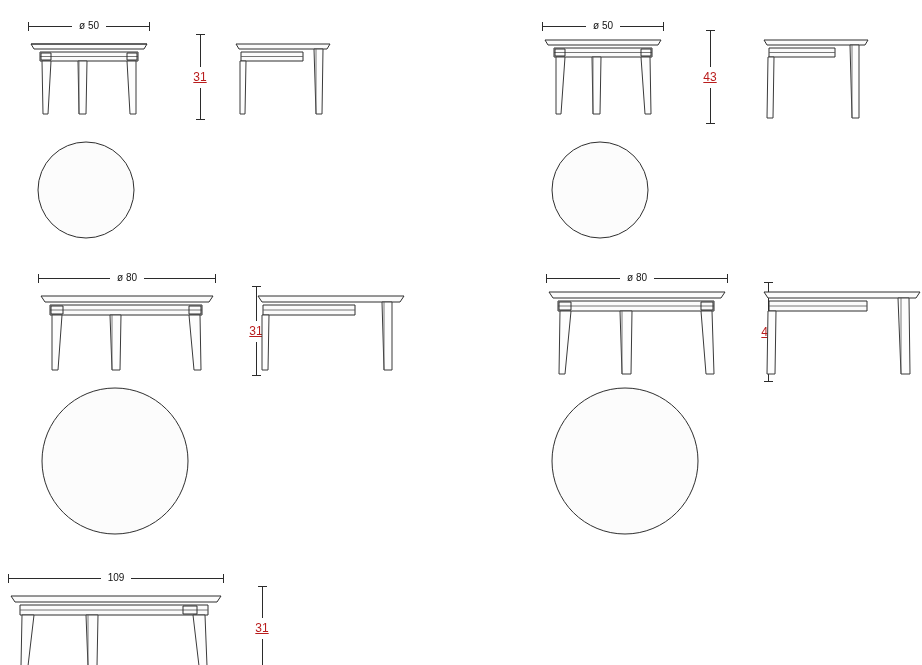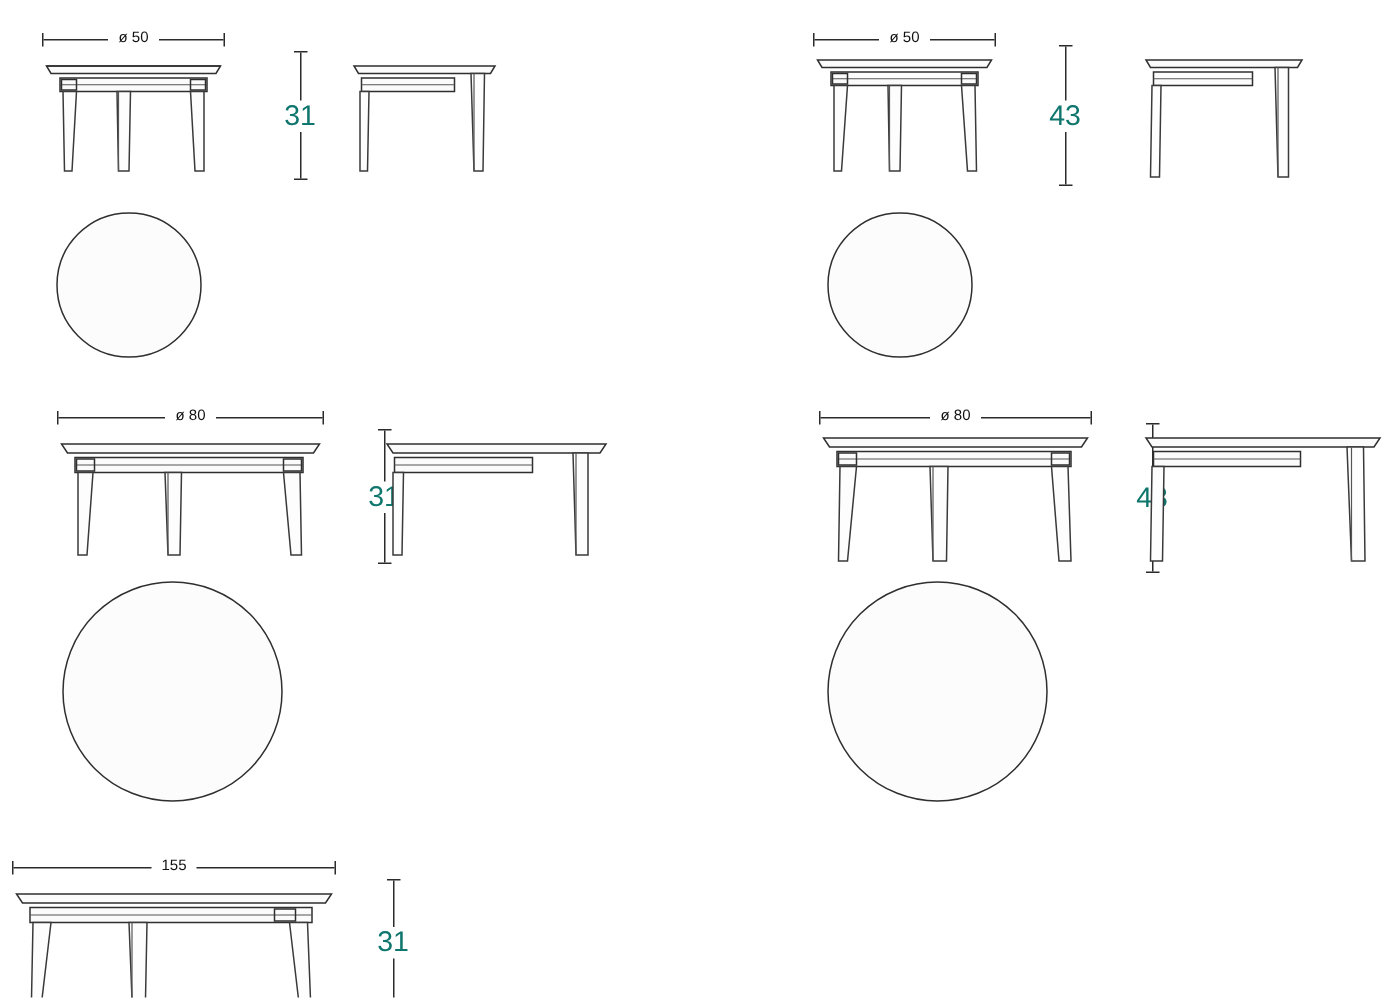--- a/index.html
+++ b/index.html
@@ -61,25 +61,26 @@
     width: 1px;
     background: #2b2b2b;
     flex: 1 1 auto;
   }
   .dim-v .vtick {
     width: 9px;
     height: 1px;
     background: #2b2b2b;
   }
   .dim-v .vtxt {
-    font-size: 19px;
+    font-size: 12px;
     line-height: 15px;
     padding: 3px 0;
-    color: #0f766e;
+    color: #b91c1c;
     white-space: nowrap;
+    text-decoration: underline;
   }
   svg.draw {
     display: block;
     overflow: visible;
   }
   svg.draw * {
     vector-effect: non-scaling-stroke;
   }
   .ln {
     fill: none;
@@ -287,21 +288,21 @@
 
   <svg class="draw" width="154" height="154" viewBox="0 0 154 154" style="position:absolute; left:548px; top:384px;">
     <circle class="circ" cx="77" cy="77" r="73"></circle>
   </svg>
 
   <div class="unit" style="left:8px; top:562px; width:270px; height:100px;">
 
     <div class="dim-h" style="left:0px; top:8px; width:216px;">
       <div class="tick"></div>
       <div class="rule"></div>
-      <div class="txt">155</div>
+      <div class="txt">109</div>
       <div class="rule"></div>
       <div class="tick"></div>
     </div>
 
     <svg class="draw" width="216" height="80" viewBox="0 0 216 80" style="position:absolute; left:0px; top:24px;">
       <path class="fillpanel" d="M3,10 L213,10 L209,16 L7,16 Z"></path>
       <rect class="fillpanel" x="12" y="19" width="188" height="10"></rect>
       <line class="ln-thin" x1="12" y1="24" x2="200" y2="24"></line>
       <rect class="ln" x="175" y="20" width="14" height="8"></rect>
       <path class="fillleg" d="M14,29 L26,29 L20,80 L13,80 Z"></path>

